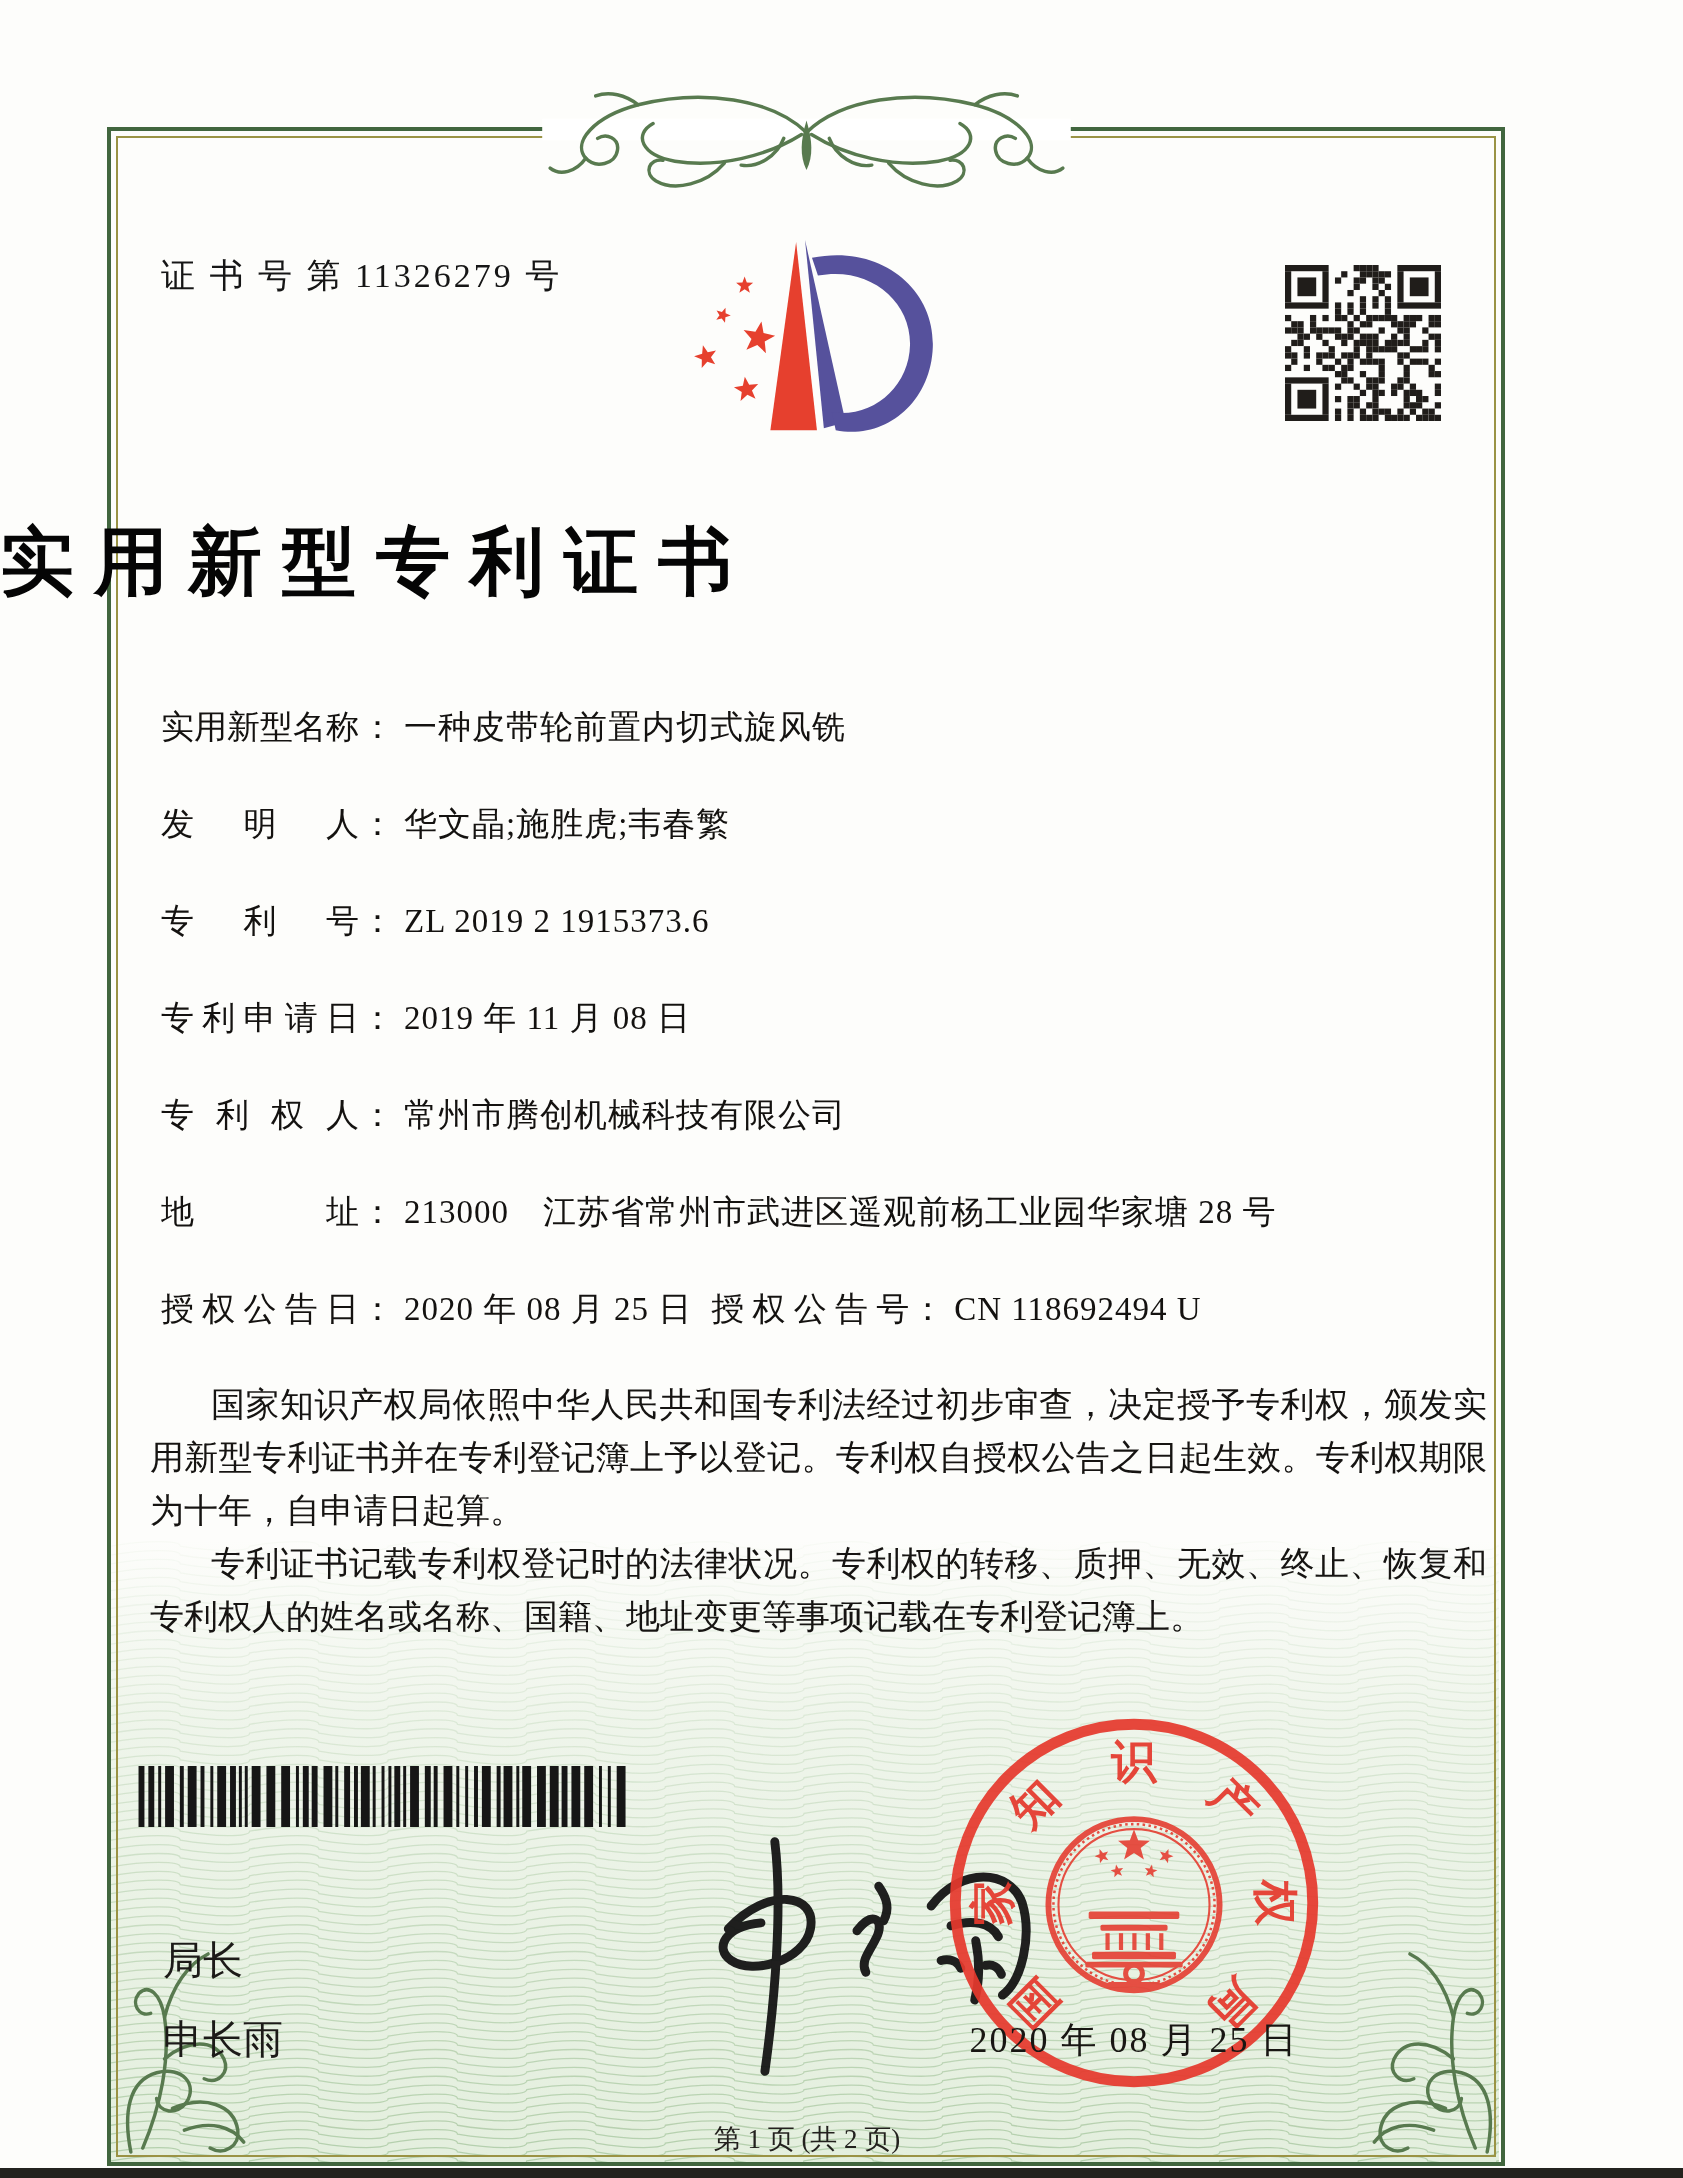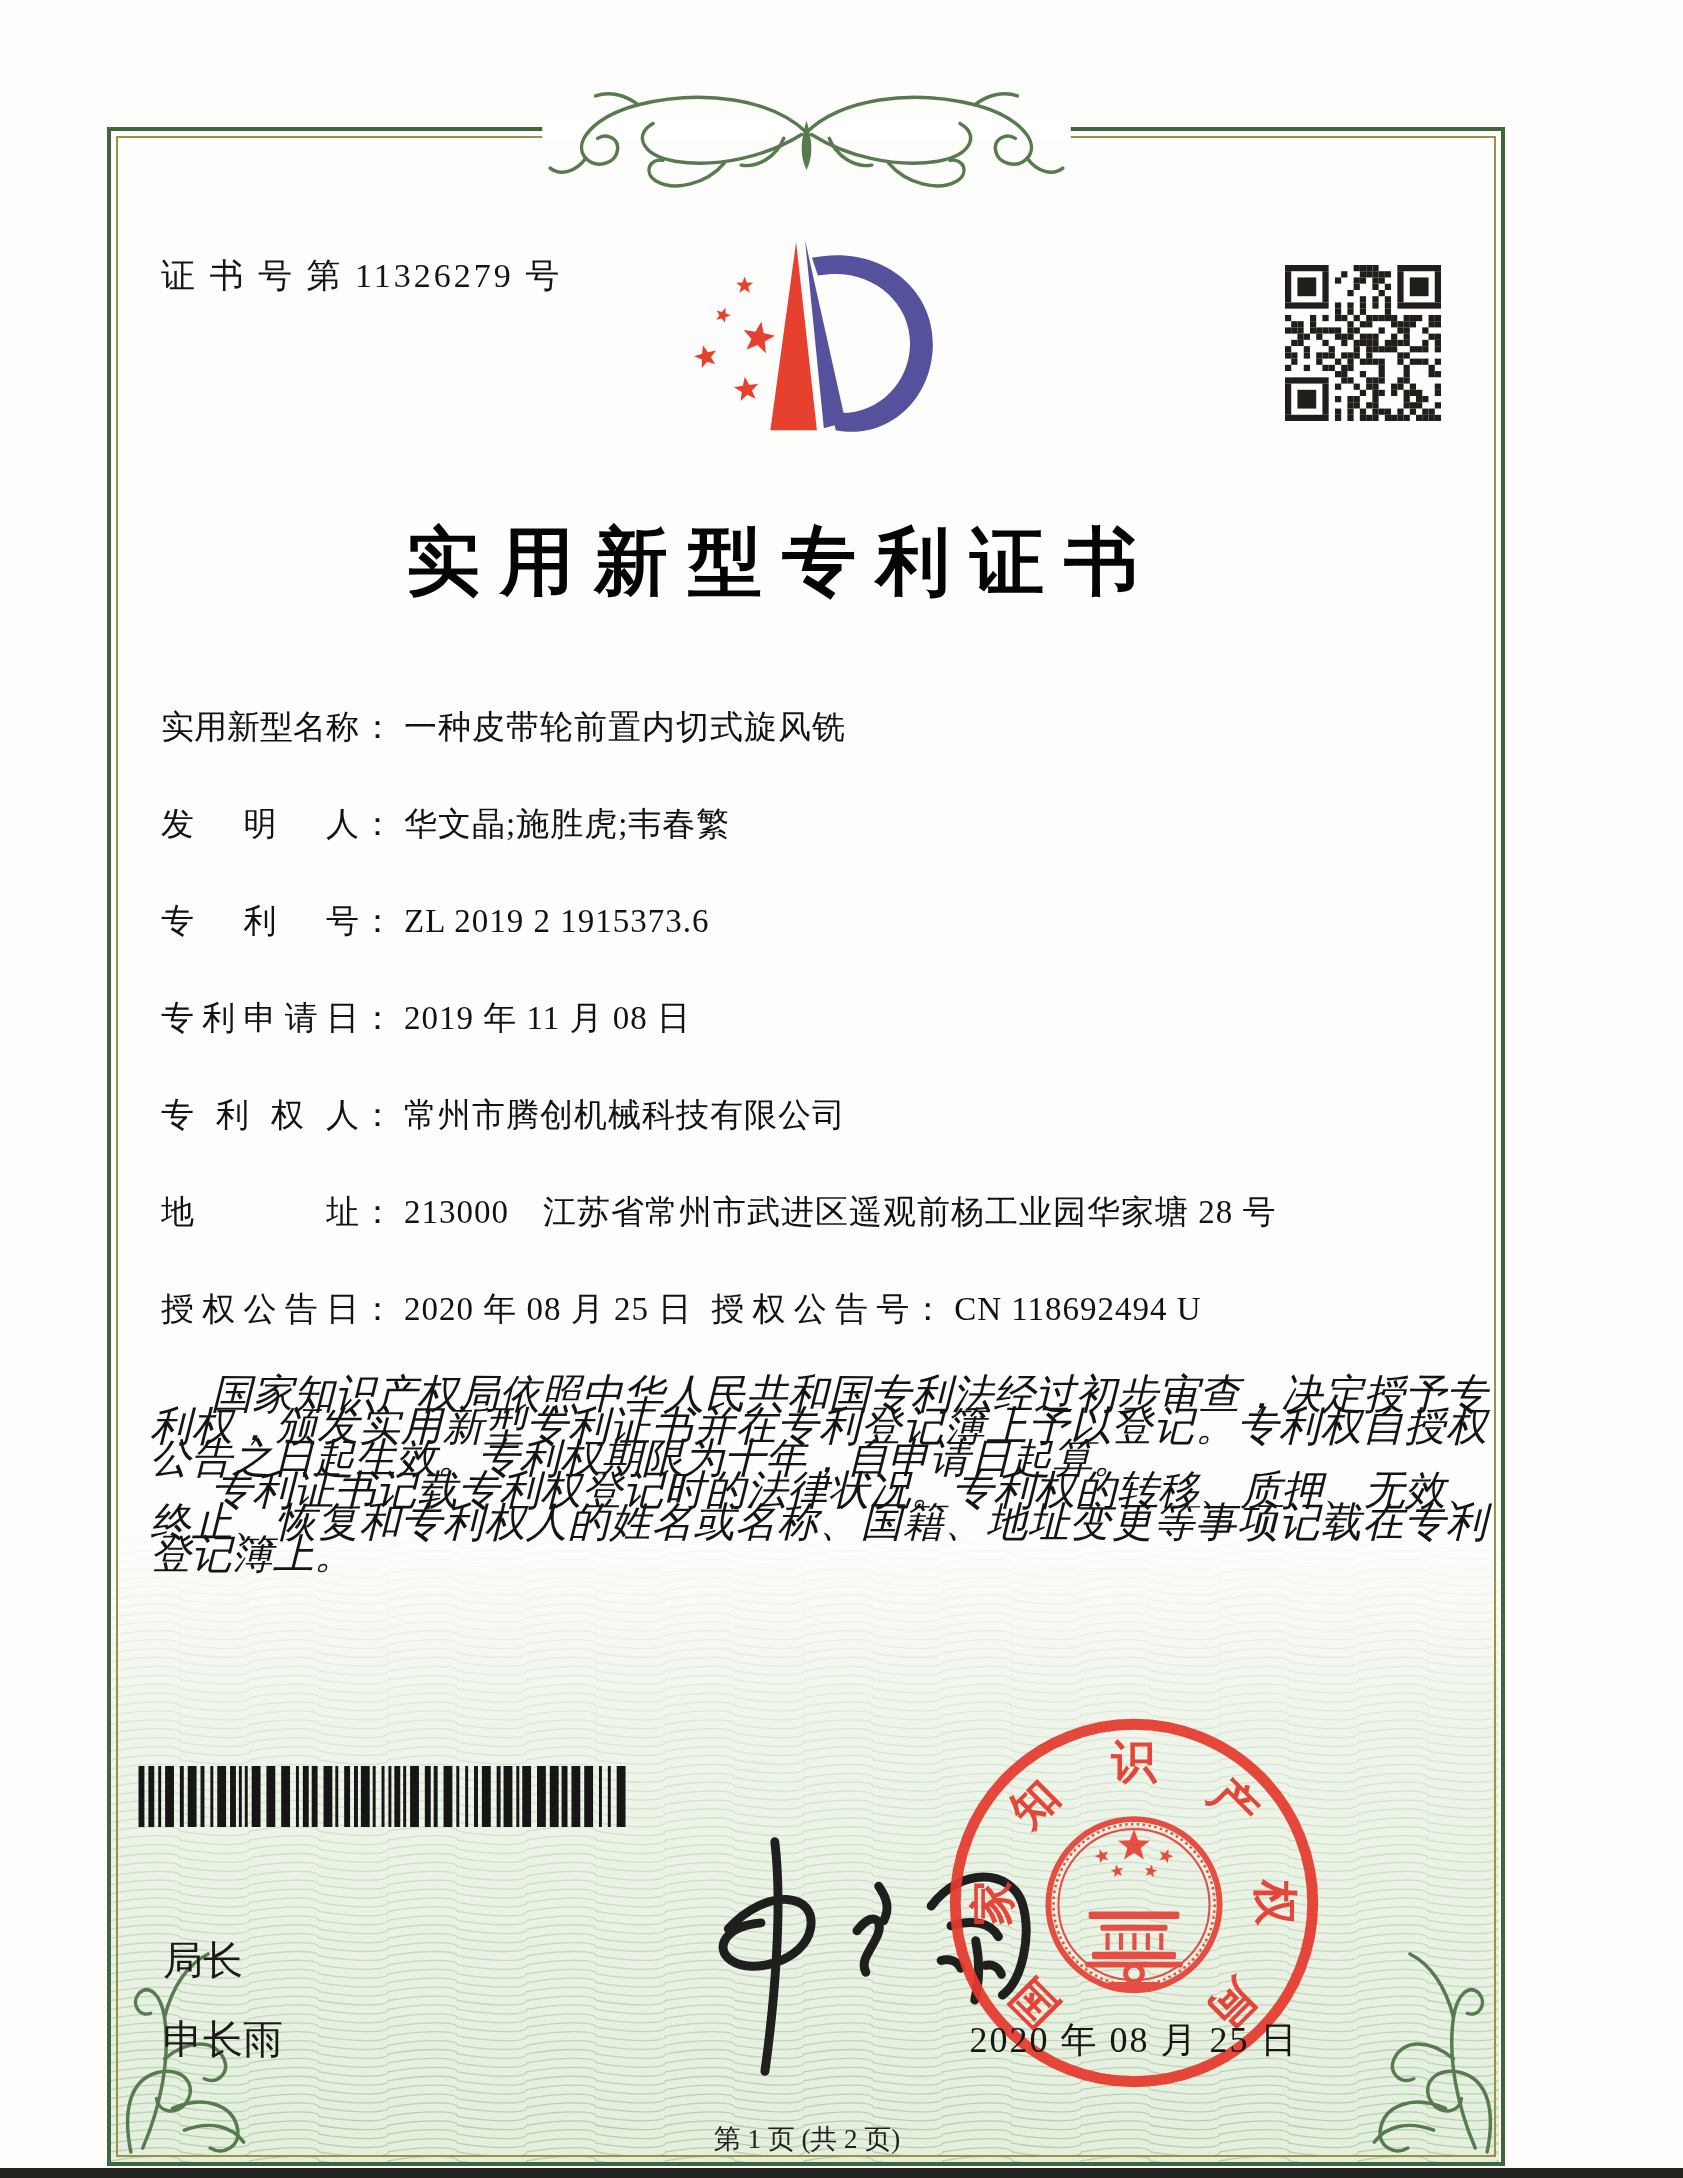--- a/index.html
+++ b/index.html
@@ -11,29 +11,29 @@
   .tint{position:absolute;left:111px;top:1540px;width:1388px;height:624px;
         background:linear-gradient(180deg,rgba(232,241,227,0) 0%,rgba(232,241,227,.7) 30%,rgba(226,238,220,.95) 100%);}
   .waves{position:absolute;left:111px;top:1540px;}
   .ornament-top{position:absolute;left:465px;top:65px;}
   .corner{position:absolute;top:1942px;}
   .corner.left{left:115px;}
   .corner.right{left:1295px;transform:scaleX(-1);}
   .cert-no{position:absolute;left:161px;top:253px;font-size:34px;letter-spacing:3px;color:#161616;}
   .logo{position:absolute;left:685px;top:236px;}
   .qr{position:absolute;left:1285px;top:265px;}
-  .title{position:absolute;left:0;top:513px;width:1564px;text-align:center;
+  .title{position:absolute;left:0;top:513px;width:1564px;
          font-size:74px;font-weight:bold;letter-spacing:20px;color:#050505;}
   .frow{position:absolute;left:161px;font-size:33px;white-space:nowrap;color:#141210;}
   .flabel{display:inline-block;width:198px;text-align:justify;text-align-last:justify;vertical-align:bottom;}
   .fcolon{margin:0 10px 0 2px;}
   .fvalue{white-space:pre;letter-spacing:1px;}
   .grant-gap{margin-left:19px;}
-  .body-text{position:absolute;left:150px;top:1378px;width:1337px;font-size:41px;
-             line-height:32px;text-align:justify;color:#161412;font-style:italic;}
+  .body-text{position:absolute;left:150px;top:1378px;width:1337px;font-size:34px;
+             line-height:53px;text-align:justify;color:#161412;}
   .body-text p{margin:0;text-indent:61px;}
   .barcode{position:absolute;left:137px;top:1766px;}
   .signer-title{position:absolute;left:163px;top:1933px;font-size:40px;color:#1c1a18;}
   .signer-name{position:absolute;left:163px;top:2012px;font-size:40px;color:#1c1a18;}
   .signature{position:absolute;left:634px;top:1812px;}
   .seal{position:absolute;left:941px;top:1710px;}
   .seal-date{position:absolute;left:941px;top:2016px;width:386px;text-align:center;
              font-size:36px;letter-spacing:2px;color:#181613;}
   .page-footer{position:absolute;left:0;top:2121px;width:1614px;text-align:center;
                font-size:27px;color:#23211e;}

